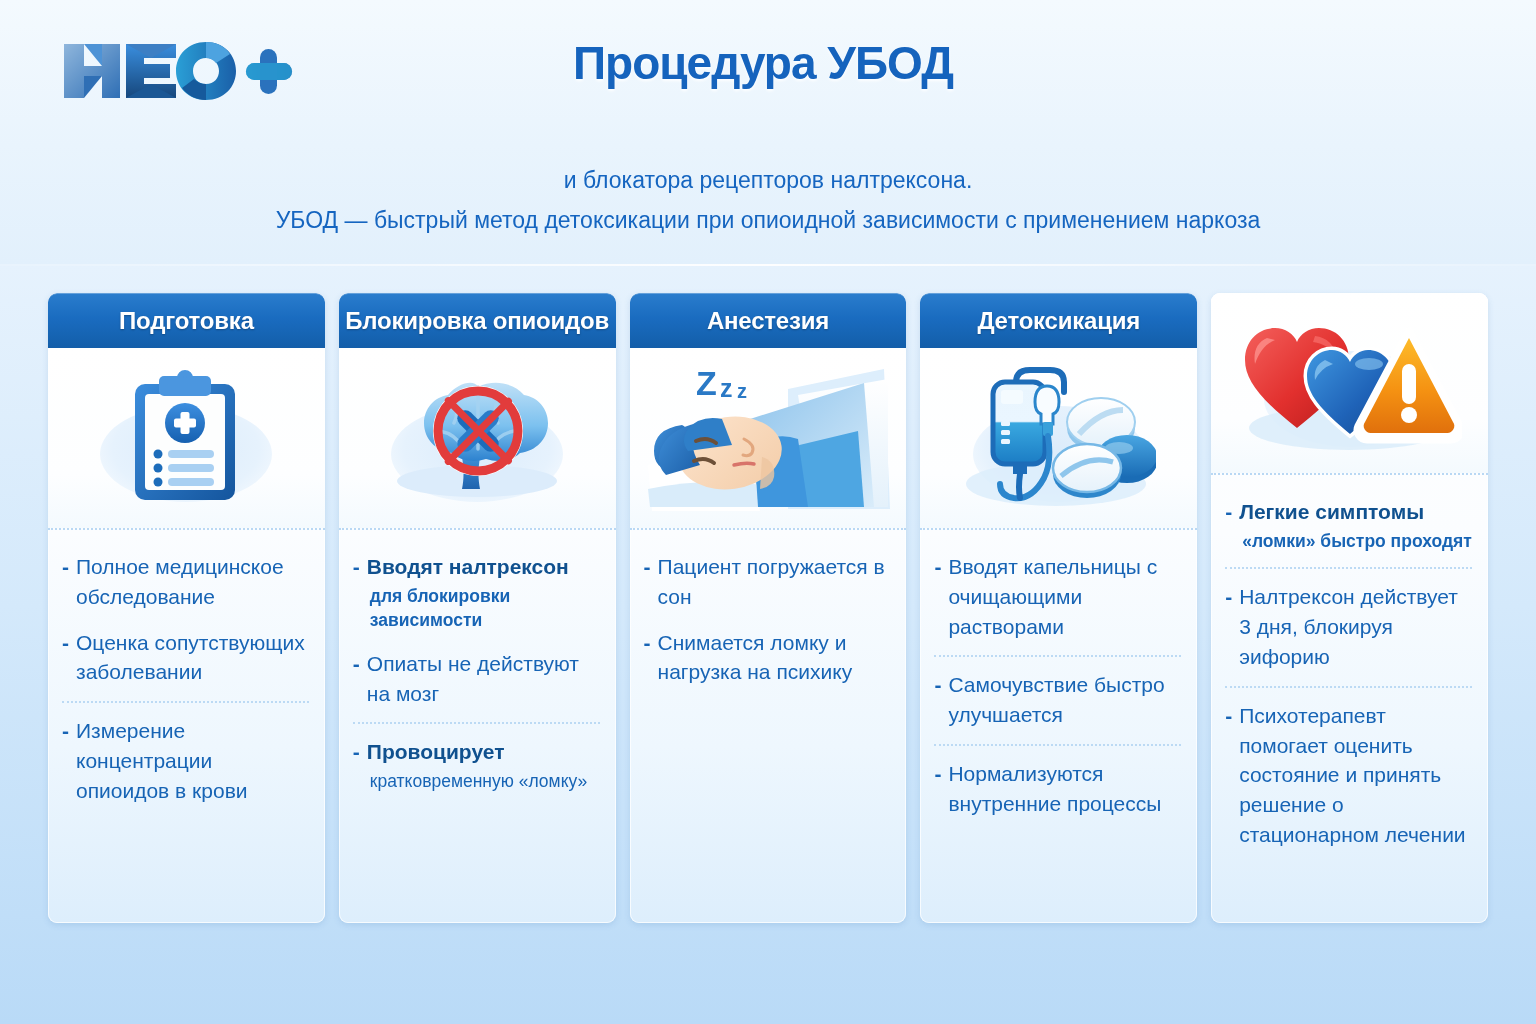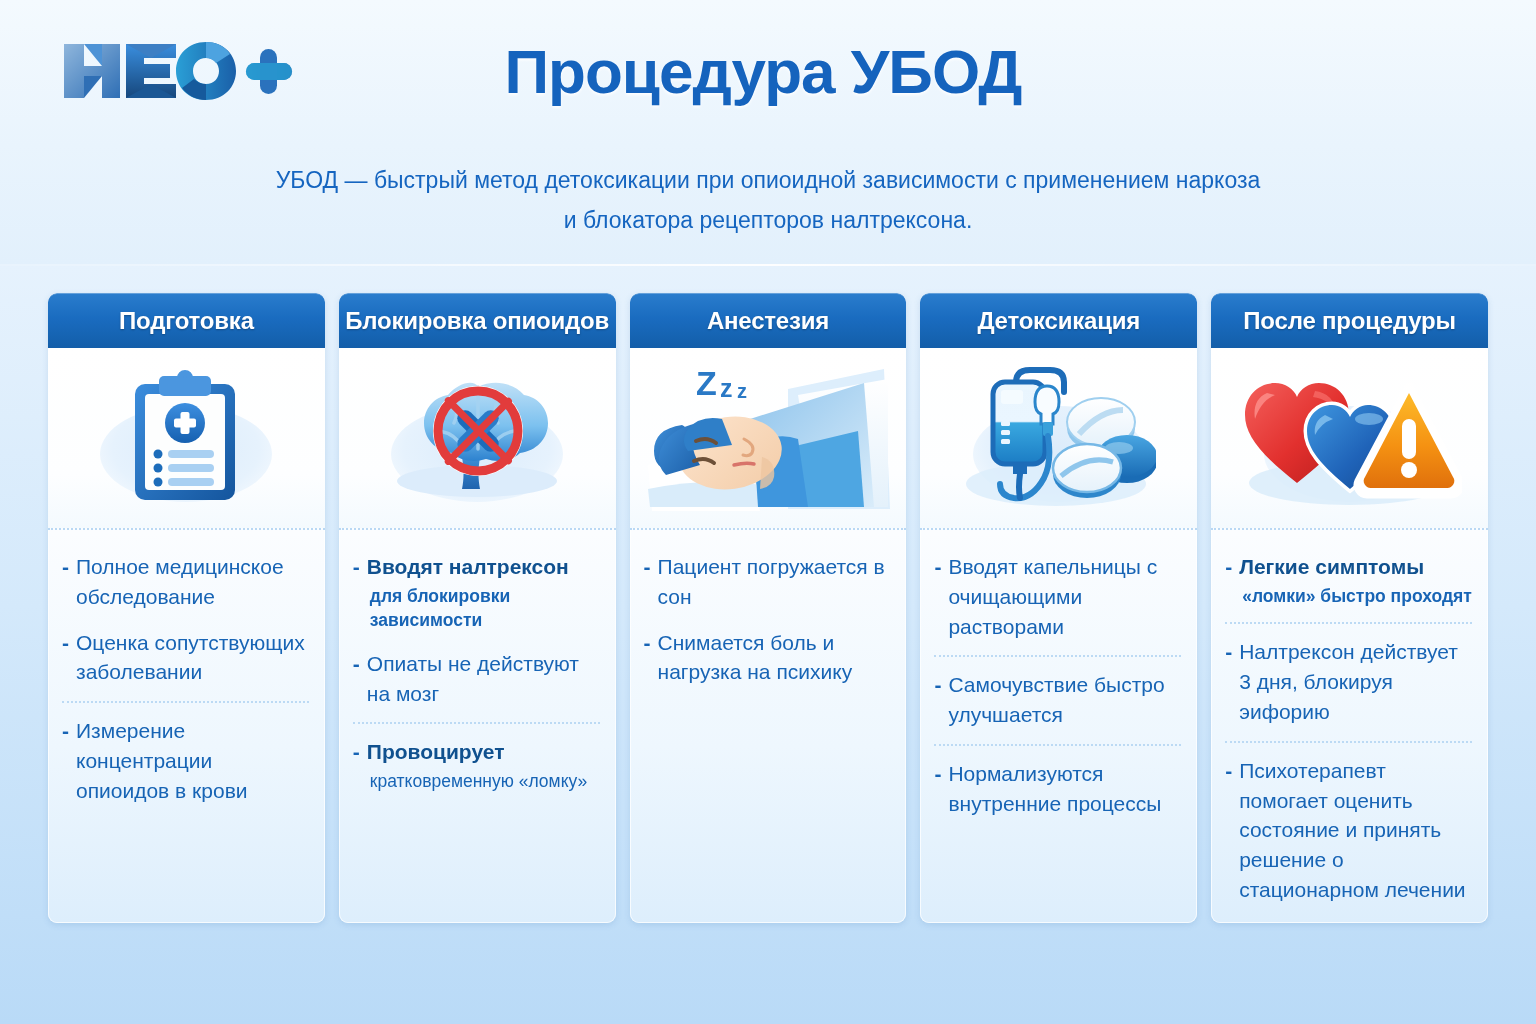--- a/index.html
+++ b/index.html
@@ -20,21 +20,21 @@
   }
   .bg-top-sheen{
     position:absolute; left:0; right:0; top:0; height:264px;
     background:linear-gradient(180deg,#f4fafe 0%, #e9f4fd 55%, #e2f0fc 100%);
   }
 
   
   .logo{ position:absolute; left:58px; top:38px; width:240px; height:66px; }
   .title{
     position:absolute; left:0; right:10px; top:36px; text-align:center;
-    font-size:62px; font-weight:bold; color:#1563bd; letter-spacing:-1px;
+    font-size:46px; font-weight:bold; color:#1563bd; letter-spacing:-1px;
     text-shadow:0 2px 3px rgba(255,255,255,.9);
   }
   .subtitle{
     position:absolute; left:0; right:0; top:160px; text-align:center;
     font-size:23px; color:#1565c0; line-height:1.75;
   }
 
   
   .cards{
     position:absolute; left:48px; top:293px; width:1440px; height:630px;
@@ -125,22 +125,22 @@
 
     <rect x="188" y="25" width="46" height="17" rx="8.5" fill="url(#lg3)"></rect>
     <rect x="202" y="11" width="17" height="45" rx="8.5" fill="#2a72bd"></rect>
     <rect x="188" y="25" width="46" height="17" rx="8.5" fill="#2899d0" opacity=".85"></rect>
   </svg>
 </div>
 
 <div class="title">Процедура УБОД</div>
 
 <div class="subtitle">
+  <div>и блокатора рецепторов налтрексона.</div>
   <div>УБОД — быстрый метод детоксикации при опиоидной зависимости с применением наркоза</div>
-  <div>и блокатора рецепторов налтрексона.</div>
 </div>
 
 <div class="cards">
 
   <div class="card">
     <div class="card-header">Подготовка</div>
     <div class="card-icon">
       <div class="icon-blob"></div>
       <svg class="icon-svg" width="130" height="140" viewBox="0 0 130 140">
         <defs>
@@ -296,21 +296,21 @@
     </div>
     <div class="dotted"></div>
     <div class="card-body">
       <div class="bullet">
         <span class="dash">-</span>
         <span class="btext">Пациент погружается в сон</span>
       </div>
       <div class="gap"></div>
       <div class="bullet">
         <span class="dash">-</span>
-        <span class="btext">Снимается боль и нагрузка на психику</span>
+        <span class="btext">Снимается ломку и нагрузка на психику</span>
       </div>
     </div>
   </div>
 
   <div class="card">
     <div class="card-header">Детоксикация</div>
     <div class="card-icon">
       <div class="icon-blob"></div>
       <svg class="icon-svg" width="195" height="145" viewBox="0 0 195 145">
         <defs>
@@ -371,21 +371,20 @@
       </div>
       <div class="sep"></div>
       <div class="bullet">
         <span class="dash">-</span>
         <span class="btext">Нормализуются внутренние процессы</span>
       </div>
     </div>
   </div>
 
   <div class="card">
-    <div class="card-header">После процедуры</div>
     <div class="card-icon">
       <div class="icon-blob"></div>
       <svg class="icon-svg" width="225" height="135" viewBox="0 0 225 135">
         <defs>
           <linearGradient id="redH" x1="0" y1="0" x2="1" y2="1">
             <stop offset="0%" stop-color="#f4605c"></stop>
               <stop offset="55%" stop-color="#e2302e"></stop>
             <stop offset="100%" stop-color="#b81c1c"></stop>
           </linearGradient>
           <linearGradient id="blueH" x1="0" y1="0" x2="1" y2="1">

